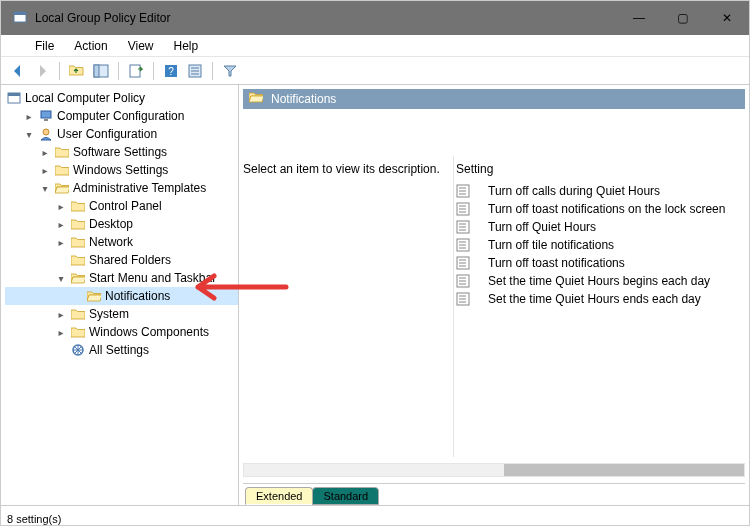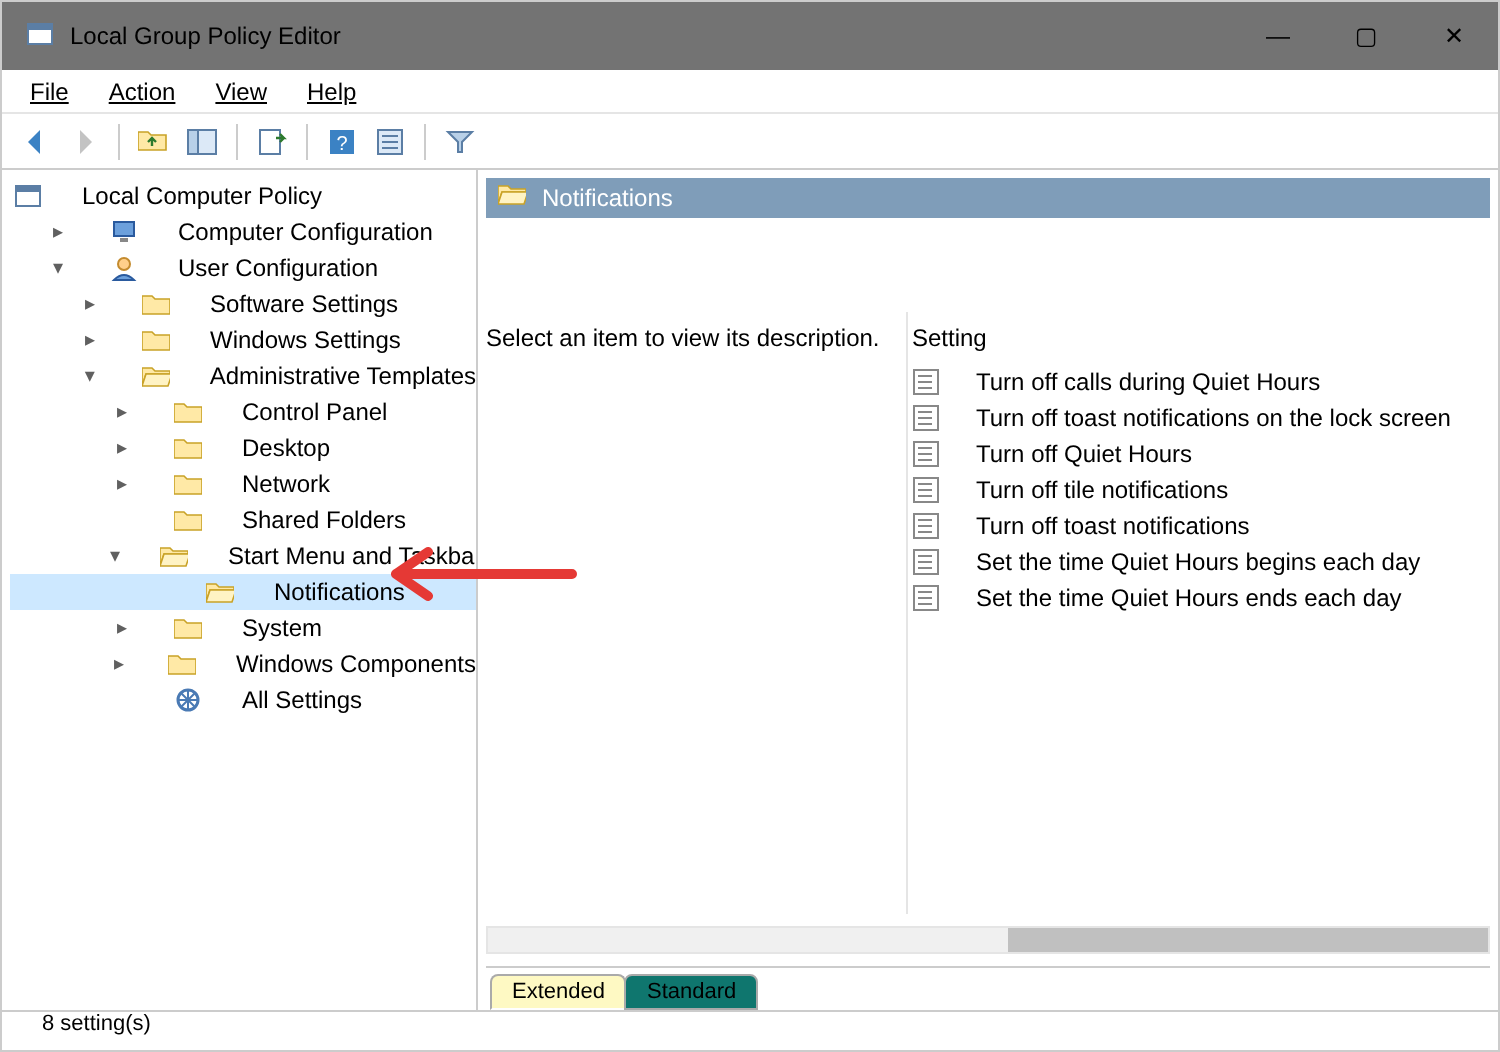--- a/index.html
+++ b/index.html
@@ -2,50 +2,50 @@
 <html><head>
 <meta charset="utf-8">
 <style>
   * { box-sizing: border-box; margin: 0; padding: 0; }
   body { font-family: "Segoe UI", Tahoma, sans-serif; font-size: 12px; width: 750px; height: 526px; background: #fff; color: #000; overflow: hidden; }
   .window { width: 100%; height: 100%; border: 1px solid #ccc; display: flex; flex-direction: column; }
   .titlebar { height: 34px; display: flex; align-items: center; padding-left: 12px; background: #737373; }
   .titlebar .title { margin-left: 6px; font-size: 12px; }
   .winctrl { margin-left: auto; display: flex; }
   .winctrl > div { width: 44px; height: 30px; display: flex; align-items: center; justify-content: center; font-family: Arial, sans-serif; }
-  .menubar { height: 22px; display: flex; align-items: center; padding-left: 4px; border-bottom: 1px solid #e5e5e5; text-decoration: underline; }
+  .menubar { height: 22px; display: flex; align-items: center; padding-left: 24px; border-bottom: 1px solid #e5e5e5; }
   .menubar > span { padding: 2px 10px; }
   .toolbar { height: 28px; border-bottom: 1px solid #ccc; display: flex; align-items: center; padding: 0 6px; gap: 2px; }
   .toolbar .sep { width: 1px; height: 18px; background: #ccc; margin: 0 4px; }
   .tbtn { width: 22px; height: 22px; display: flex; align-items: center; justify-content: center; border-radius: 2px; }
   .content { flex: 1; display: flex; min-height: 0; }
   .navpane { width: 238px; border-right: 1px solid #ccc; overflow: hidden; padding: 4px 0 4px 4px; }
   .detailpane { flex: 1; display: flex; flex-direction: column; min-width: 0; }
   .header-tab { margin: 4px 4px 0 4px; }
   .header-tab .tablabel { background: #7f9db9; color: #fff; padding: 3px 6px 3px 28px; position: relative; }
   .header-tab .tablabel .ficon { position: absolute; left: 6px; top: 1px; }
   .split { flex: 1; display: flex; min-height: 0; padding: 4px 4px 0 4px; gap: 10px; margin-top: 43px; }
   .descpane { width: 200px; font-size: 12px; padding-top: 6px; }
   .listpane { flex: 1; border-left: 1px solid #e5e5e5; padding-left: 2px; padding-top: 6px; position: relative; }
   .listhdr { font-size: 12px; padding-bottom: 6px; }
   .row { display: flex; align-items: center; height: 18px; gap: 18px; }
-  .tree-row { display: flex; align-items: center; height: 18px; gap: 20px; white-space: nowrap; }
+  .tree-row { display: flex; align-items: center; height: 18px; gap: 4px; white-space: nowrap; }
   .tree-row.selected { background: #cde8ff; }
   .arrow { width: 12px; display: inline-flex; justify-content: center; color: #606060; font-size: 10px; }
   .indent0 { padding-left: 2px; }
   .indent1 { padding-left: 18px; }
   .indent2 { padding-left: 34px; }
   .indent3 { padding-left: 50px; }
   .indent4 { padding-left: 66px; }
   .scrollh { height: 14px; background: #f0f0f0; margin: 6px 4px 0 4px; border: 1px solid #e5e5e5; position: relative; }
   .scrollh .thumb { position: absolute; left: 260px; right: 0; top: 0; bottom: 0; background: #c0c0c0; }
   .tabs { height: 22px; display: flex; align-items: flex-end; padding-left: 2px; border-top: 1px solid #ccc; margin: 6px 4px 0 4px; }
   .tab { border: 1px solid #aaa; border-top-left-radius: 4px; border-top-right-radius: 4px; padding: 2px 10px; font-size: 11px; background: #0f766e; margin-right: -1px; }
   .tab.active { background: #fef9c3; border-bottom-color: #fff; }
-  .statusbar { height: 20px; border-top: 1px solid #ccc; display: flex; align-items: flex-start; padding-left: 20px; font-size: 11px; }
+  .statusbar { height: 20px; border-top: 1px solid #ccc; display: flex; align-items: flex-end; padding-left: 6px; font-size: 11px; }
   .arrow-overlay { position: absolute; top: 262px; left: 186px; pointer-events: none; }
   svg { display: block; }
 </style>
 </head>
 <body>
 
 <svg width="0" height="0" style="position:absolute">
   <defs>
     <g id="folder">
       <path d="M0 3 L5 3 L6.5 4.5 L14 4.5 L14 12 L0 12 Z" fill="#ffe9a6" stroke="#c9a227" stroke-width="0.8"></path>

